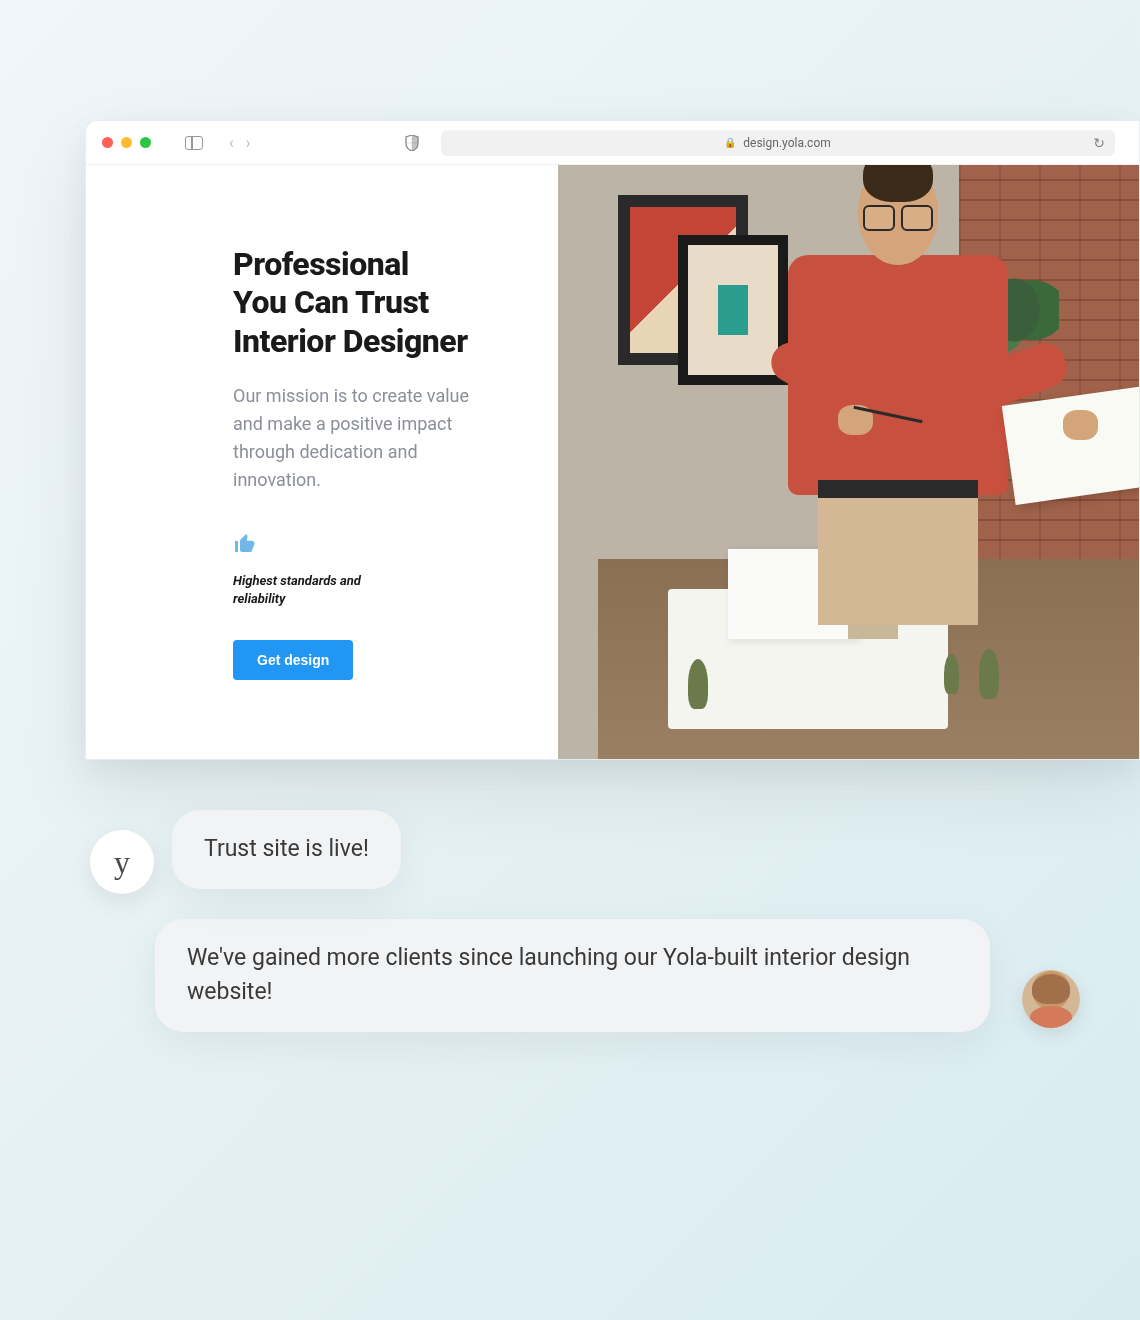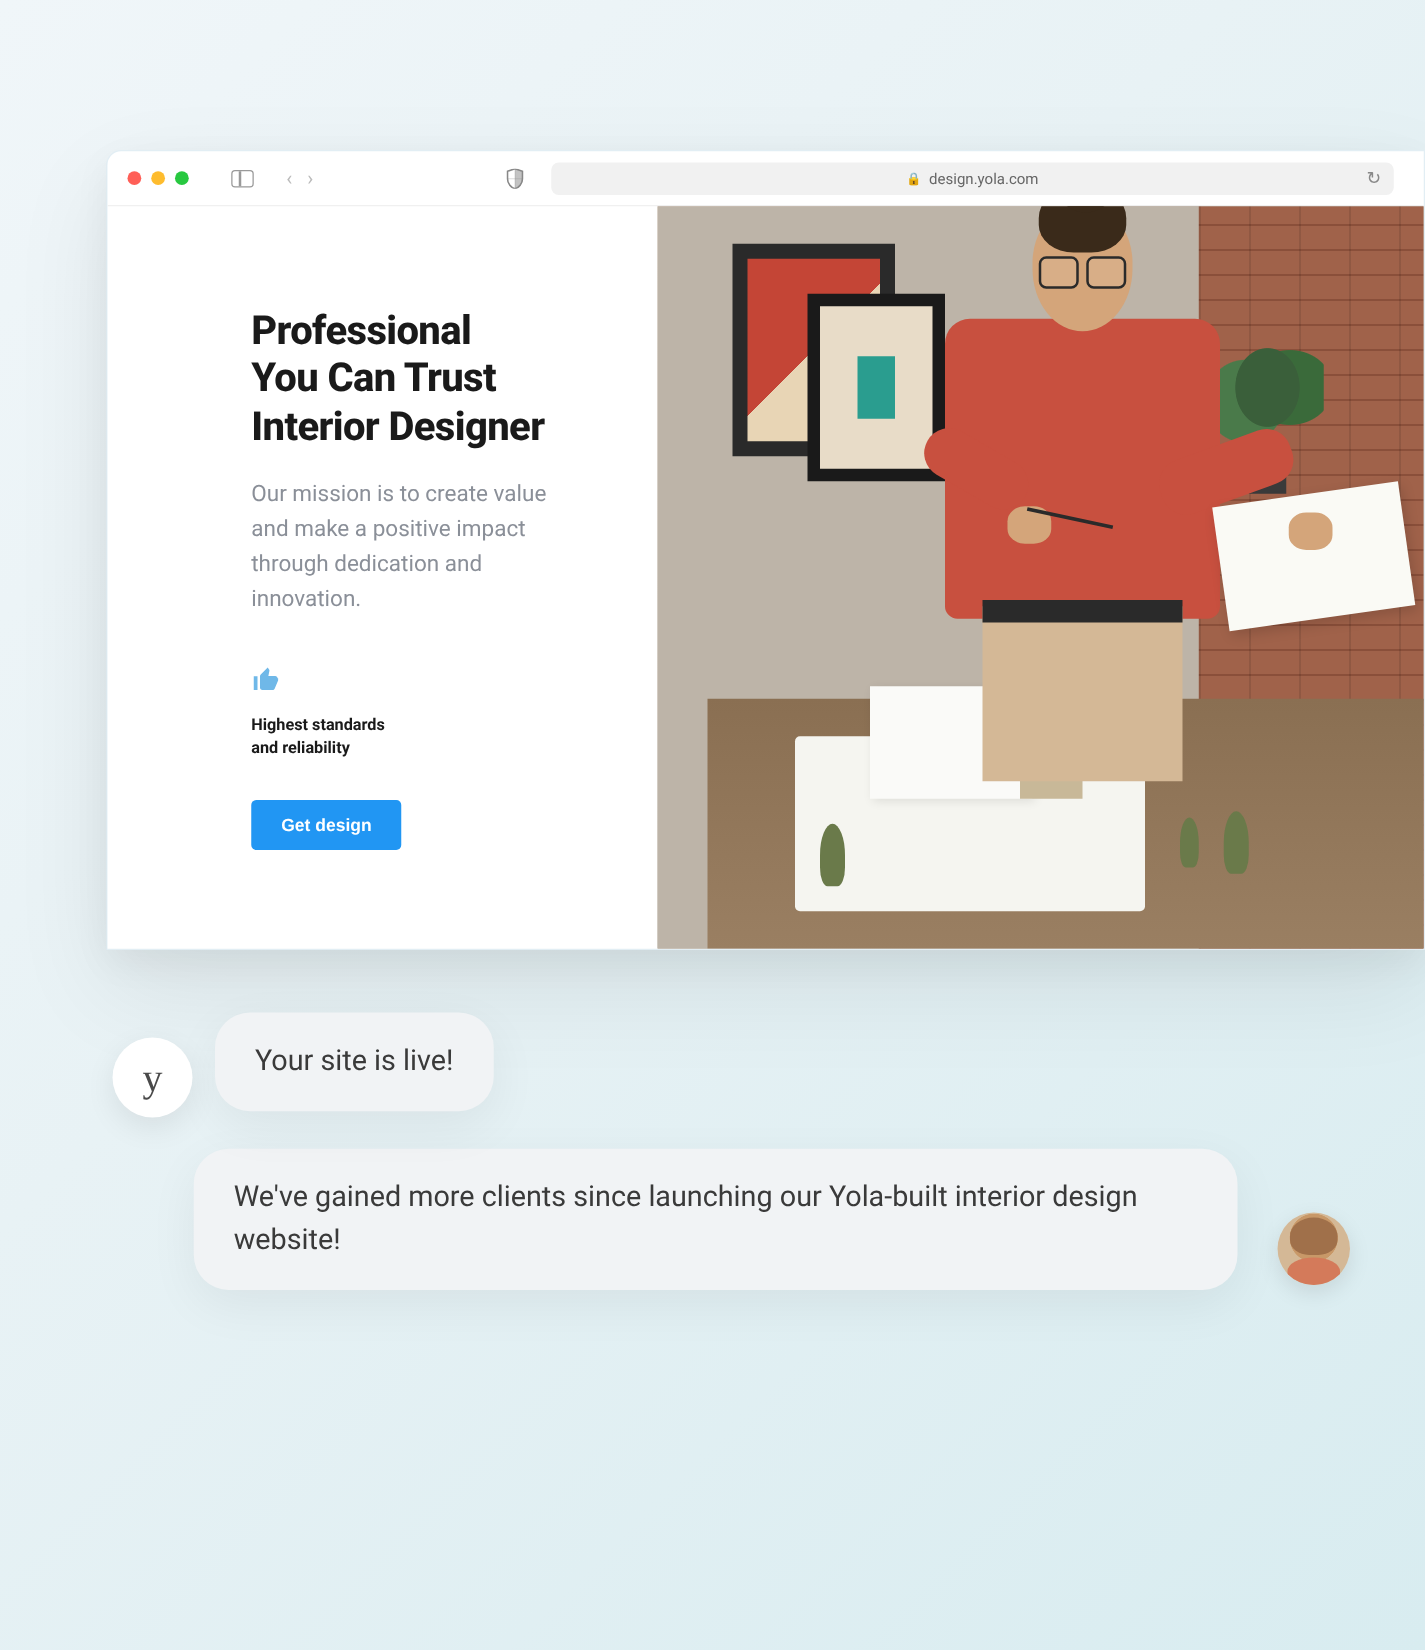--- a/index.html
+++ b/index.html
@@ -84,20 +84,21 @@
 .url-refresh {
   position: absolute;
   right: 10px;
   font-size: 14px;
   color: #888;
 }
 
 .page-content {
   display: flex;
   height: calc(100% - 44px);
+  padding-left: 32px;
 }
 
 .hero-left {
   width: 440px;
   padding: 80px 50px 40px 115px;
 }
 
 .hero-title {
   font-size: 32px;
   font-weight: 800;
@@ -110,20 +111,21 @@
   margin-top: 22px;
   font-size: 18px;
   line-height: 1.55;
   color: #8a8f98;
   max-width: 260px;
 }
 
 .features {
   display: flex;
   margin-top: 38px;
+  font-style: italic;
 }
 .feature { width: 130px; }
 .feature-icon {
   color: #6fb8e8;
   font-size: 22px;
   height: 28px;
 }
 .feature-text {
   margin-top: 12px;
   font-size: 13px;
@@ -513,16 +515,16 @@
         <div class="pen"></div>
       </div>
     </div>
   </div>
 </div>
 
 <div class="chat-area">
   <div class="avatar-yola">
     <span class="avatar-yola-letter">y</span>
   </div>
-  <div class="bubble bubble-1">Your site is live!</div>
+  <div class="bubble bubble-1">Trust site is live!</div>
   <div class="bubble bubble-2">We've gained more clients since launching our Yola-built interior design website!</div>
   <div class="avatar-user"></div>
 </div>
 
 </body></html>

